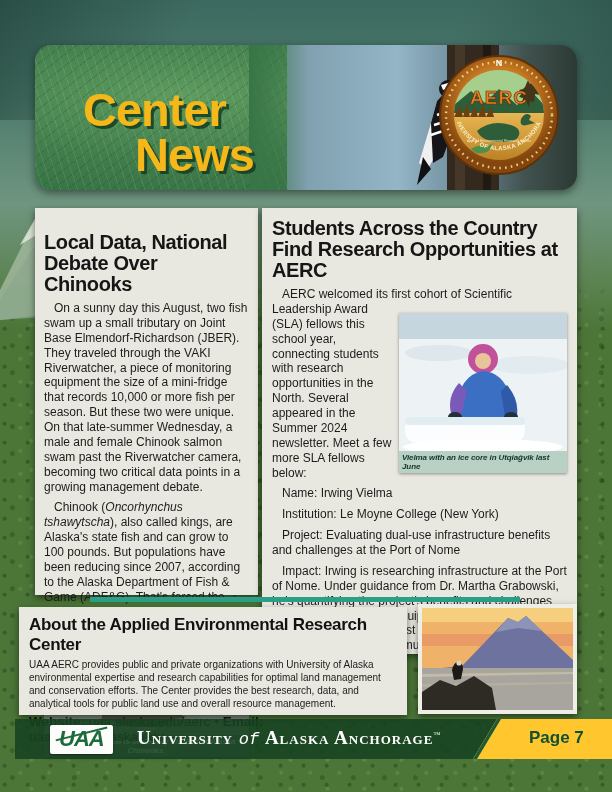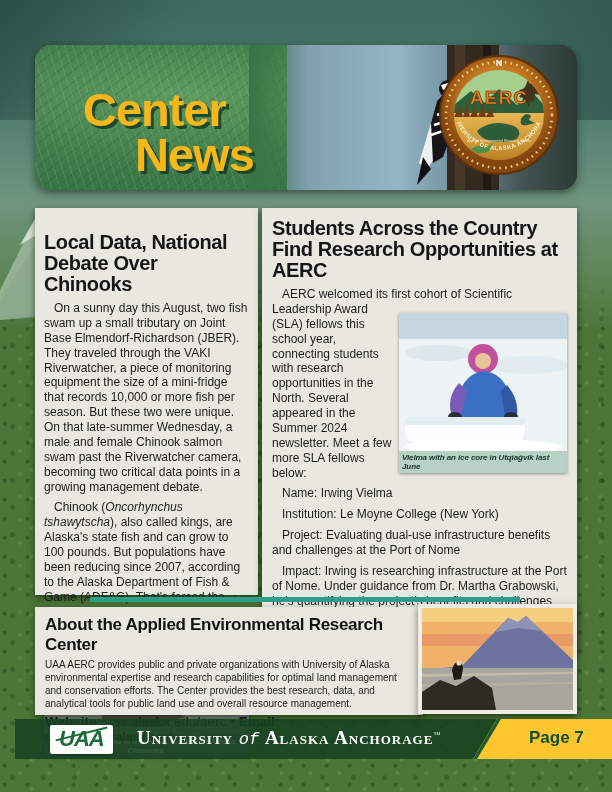--- a/index.html
+++ b/index.html
@@ -56,21 +56,21 @@
   .float-spacer{float:right;width:1px;height:26px;}
   .fellow-photo{float:right;clear:right;width:168px;margin:4px 0 5px 7px;position:relative;
     box-shadow:0 1px 3px rgba(0,0,0,.4);}
   .fellow-photo .snow{position:relative;width:168px;height:138px;overflow:hidden;
     background:linear-gradient(to bottom,#cfdde6 0%,#e3ebf0 26%,#eef3f5 55%,#fbfdfd 100%);}
   .fellow-caption{display:block;width:100%;box-sizing:border-box;padding:2px 3px;background:#b9d0c5;
     color:#14352a;font-size:8px;font-weight:bold;font-style:italic;letter-spacing:-0.1px;}
 
   
   .teal-bar{position:absolute;left:90px;top:597px;width:430px;height:5px;background:#2aa08b;}
-  .about-card{left:35px;top:607px;width:388px;height:108px;padding:8px 10px;box-sizing:border-box;}
+  .about-card{left:19px;top:607px;width:388px;height:108px;padding:8px 10px;box-sizing:border-box;}
   .about-card h3{margin:0 0 3px 0;font-size:17px;letter-spacing:-0.3px;color:#121212;}
   .about-card p{margin:0 0 4px 0;font-size:10px;line-height:1.3;text-indent:0;}
   .contact-line{font-size:13.5px;color:#111;}
   .contact-line b{font-weight:bold;}
   .volcano{position:absolute;left:418px;top:604px;width:159px;height:110px;margin:0;
     border:4px solid #efeee6;box-sizing:border-box;box-shadow:0 3px 7px rgba(0,0,0,.5);overflow:hidden;background:#e8b06a;}
 
   
   .footer-band{position:absolute;left:15px;top:719px;width:612px;height:40px;
     background:rgba(23,66,33,.88);padding-left:18px;}

